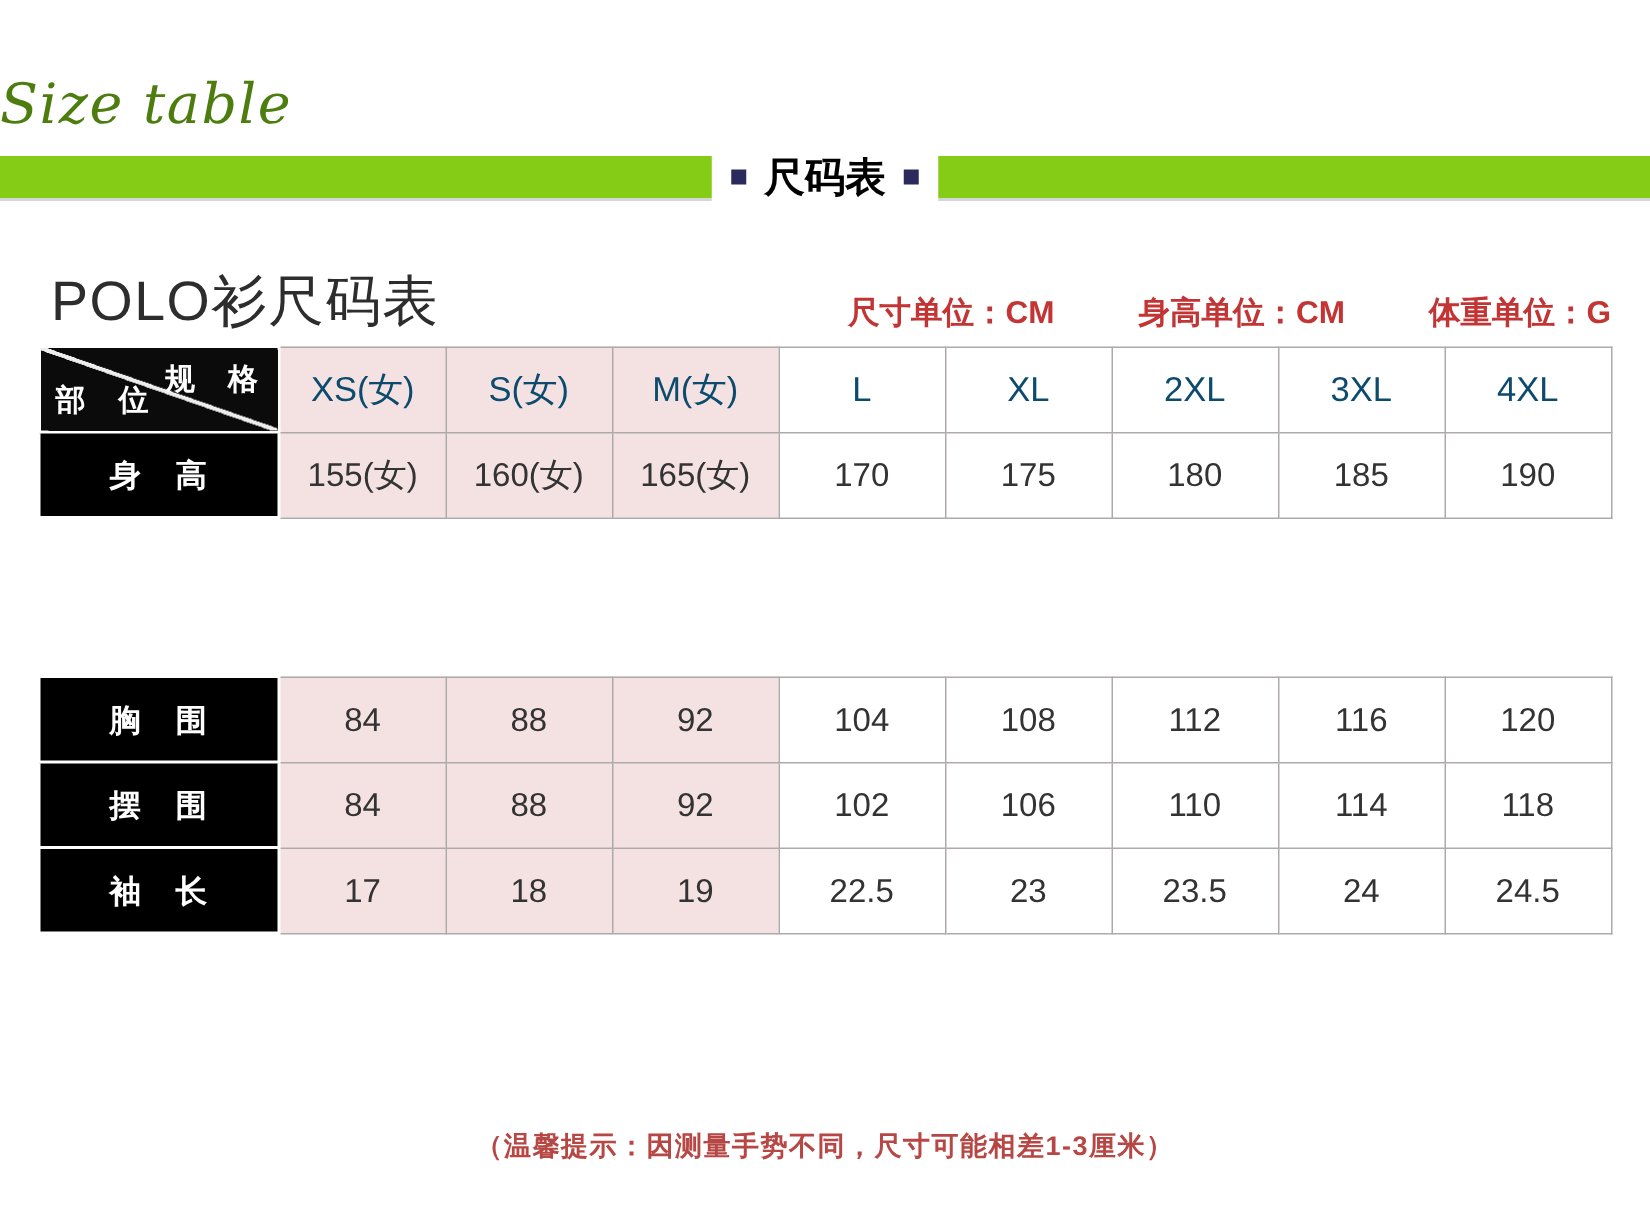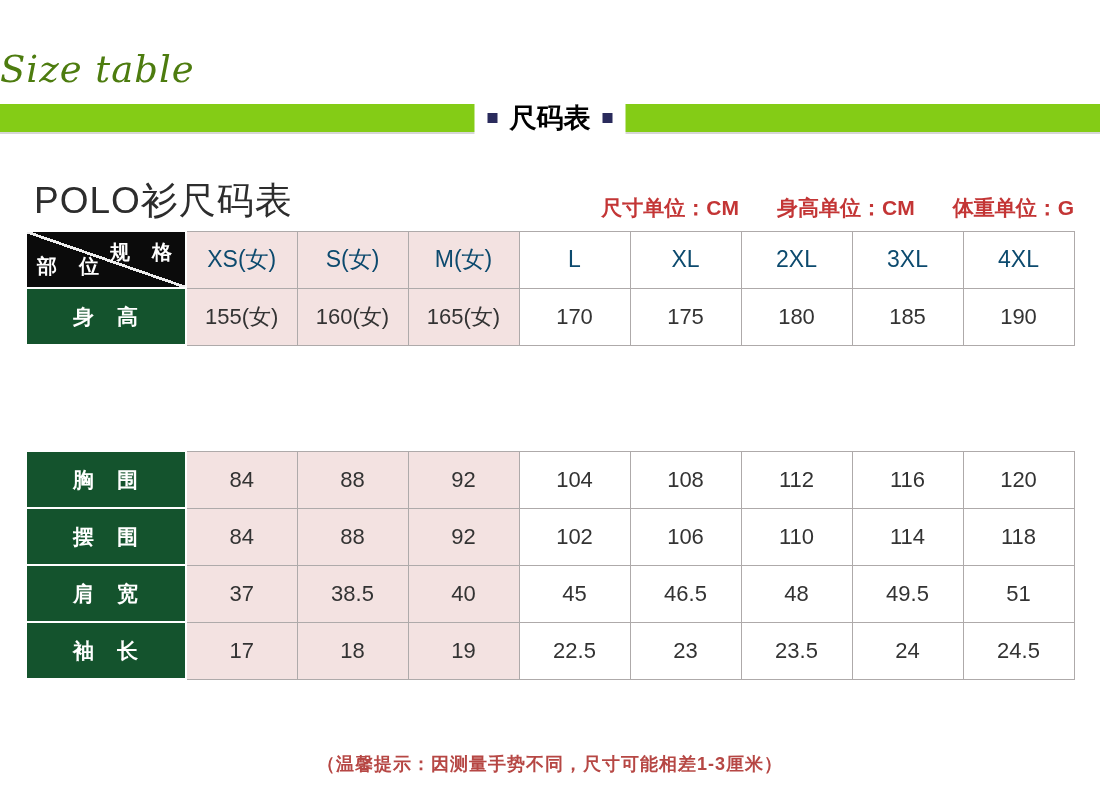--- a/index.html
+++ b/index.html
@@ -23,33 +23,33 @@
     display:flex;align-items:center;gap:12px;white-space:nowrap;
   }
   .banner-text{font-size:27px;font-weight:bold;color:#000;}
   .sq{width:10px;height:10px;background:#2a2b5c;flex:0 0 auto;}
   
   .heading{
     position:absolute;left:34px;top:176px;font-size:37px;color:#2d2d2d;
     font-weight:500;letter-spacing:1px;white-space:nowrap;
   }
   .units{
-    position:absolute;right:26px;top:194px;display:flex;gap:38px;
+    position:absolute;right:26px;top:194px;display:flex;gap:56px;
     font-size:21px;font-weight:bold;color:#c33535;white-space:nowrap;
   }
   
   table{border-collapse:collapse;table-layout:fixed;}
   .tbl{position:absolute;left:25px;}
   .t1{top:230px;}
   .t2{top:450px;}
   col.c0{width:160px;}
   col.cd{width:111px;}
   td{height:55px;text-align:center;vertical-align:middle;padding:0;}
   td.lbl{
-    background:#14532d;color:#ffffff;font-weight:bold;font-size:21px;
+    background:#000000;color:#ffffff;font-weight:bold;font-size:21px;
     border:2px solid #ffffff;letter-spacing:1px;
   }
   td.d{
     border:1px solid #aeaaaa;font-size:22px;color:#333333;background:#ffffff;
     white-space:nowrap;
   }
   td.pink{background:#f3e2e1;}
   tr.hdr td.d{font-size:23px;color:#0c4a6e;}
   td.corner{
     position:relative;
@@ -160,31 +160,20 @@
     <td class="d pink">84</td>
     <td class="d pink">88</td>
     <td class="d pink">92</td>
     <td class="d">102</td>
     <td class="d">106</td>
     <td class="d">110</td>
     <td class="d">114</td>
     <td class="d">118</td>
   </tr>
   <tr>
-    <td class="lbl">肩　宽</td>
-    <td class="d pink">37</td>
-    <td class="d pink">38.5</td>
-    <td class="d pink">40</td>
-    <td class="d">45</td>
-    <td class="d">46.5</td>
-    <td class="d">48</td>
-    <td class="d">49.5</td>
-    <td class="d">51</td>
-  </tr>
-  <tr>
     <td class="lbl">袖　长</td>
     <td class="d pink">17</td>
     <td class="d pink">18</td>
     <td class="d pink">19</td>
     <td class="d">22.5</td>
     <td class="d">23</td>
     <td class="d">23.5</td>
     <td class="d">24</td>
     <td class="d">24.5</td>
   </tr>

